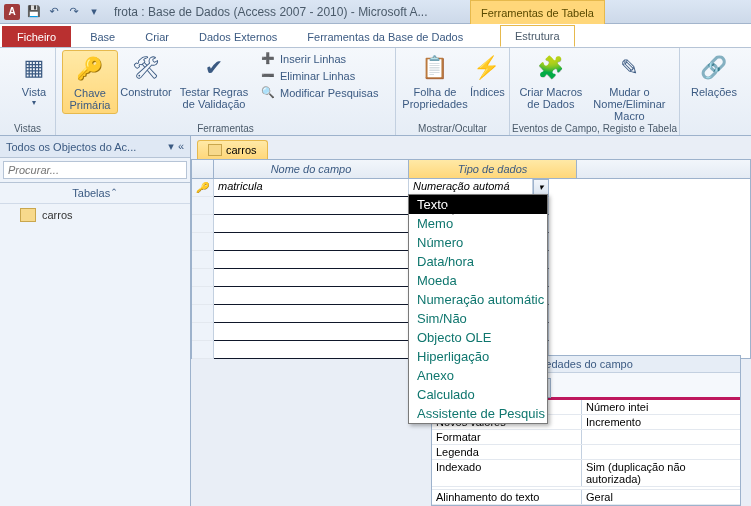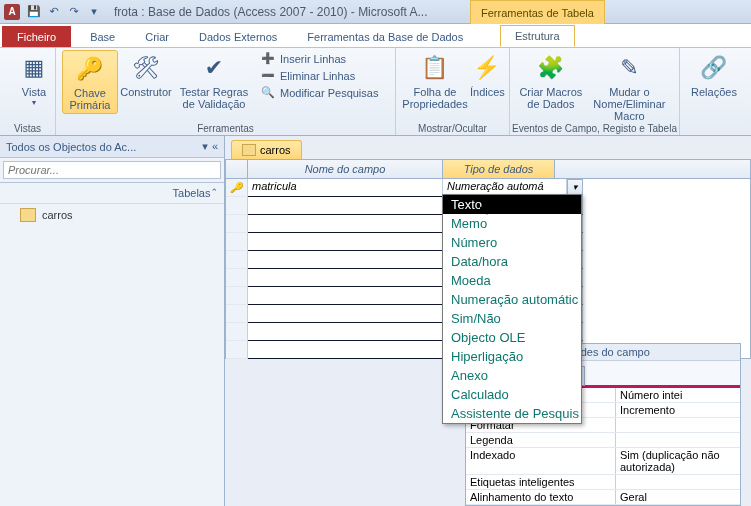--- a/index.html
+++ b/index.html
@@ -25,25 +25,25 @@
 .rbtn-big { display: flex; flex-direction: column; align-items: center; justify-content: flex-start; width: 56px; padding: 2px; text-align: center; color: #3b5a82; }
 .rbtn-big .ico { width: 32px; height: 32px; margin-bottom: 2px; display: flex; align-items: center; justify-content: center; font-size: 22px; }
 .rbtn-big .lbl { font-size: 11px; line-height: 1.1; }
 .rbtn-big.sel { background: linear-gradient(#ffe9a6,#ffd77a); border: 1px solid #e6b94d; border-radius: 3px; }
 .rbtn-small { display: flex; align-items: center; color: #3b5a82; padding: 1px 2px; margin: 1px 0; }
 .rbtn-small .ico { width: 16px; display: inline-flex; justify-content: center; margin-right: 4px; }
 .rgroup .row { display: flex; }
 
 
 .main { display: flex; height: 370px; }
-.navpane { width: 225px; border-right: 1px solid #9db2cc; background: #eef3fa; display: flex; flex-direction: column; }
+.navpane { width: 191px; border-right: 1px solid #9db2cc; background: #eef3fa; display: flex; flex-direction: column; }
 .nav-hdr { background: #dfe8f4; padding: 4px 6px; color: #3b5a82; font-size: 13px; display: flex; align-items: center; justify-content: space-between; border-bottom: 1px solid #b6c4d6; }
 .nav-search input { width: 100%; border: 1px solid #b6c4d6; padding: 2px 4px; font-style: italic; color: #888; }
 .nav-search { padding: 3px; border-bottom: 1px solid #b6c4d6; }
-.nav-section { padding: 4px 6px; color: #3b5a82; border-bottom: 1px solid #d0dae8; display: flex; justify-content: flex-end; }
+.nav-section { padding: 4px 6px; color: #3b5a82; border-bottom: 1px solid #d0dae8; display: flex; justify-content: center; }
 .nav-item { padding: 4px 6px 4px 20px; color: #333; display: flex; align-items: center; }
 .nav-item .tico { width: 16px; height: 14px; background: #f7d98c; border: 1px solid #c9a64d; margin-right: 6px; }
 
 .content { flex: 1; background: #e9eef6; position: relative; }
 .doctab { display: inline-flex; align-items: center; background: linear-gradient(#ffe9a6,#ffd77a); border: 1px solid #e6b94d; border-bottom: none; padding: 3px 10px; margin: 4px 0 0 6px; border-radius: 3px 3px 0 0; }
 .doctab .tico { width: 14px; height: 12px; background: #f7d98c; border: 1px solid #c9a64d; margin-right: 4px; }
 
 .grid { background: #fff; border: 1px solid #9db2cc; margin: 0 0 0 0; font-style: italic; }
 .grid-head { display: flex; background: linear-gradient(#f2f6fb,#e4ebf4); border-bottom: 1px solid #9db2cc; }
 .gh { border-right: 1px solid #9db2cc; padding: 3px 6px; text-align: center; color: #3b5a82; }
@@ -189,21 +189,21 @@
   <div class="content">
     <div class="doctab">
       <span class="tico"></span>
       <span>carros</span>
     </div>
 
     <div class="grid" style="height:200px; position:relative;">
       <div class="grid-head">
         <div class="gh" style="width:22px"></div>
         <div class="gh" style="width:195px">Nome do campo</div>
-        <div class="gh sel" style="width:112px">Tipo de dados</div>
+        <div class="gh sel" style="width:168px">Tipo de dados</div>
       </div>
       <div class="grid-row">
         <div class="rowsel">
             <span style="font-size:10px">🔑</span>
           </div>
         <div class="cell" style="width:195px">matricula</div>
         <div class="cell" style="width:124px">Numeração automá</div>
         <div class="combo-arrow">▾</div>
       </div>
       <div class="grid-row">
@@ -292,21 +292,20 @@
           </div>
           <div class="fp-row">
             <div class="k">Legenda</div>
             <div class="v"></div>
           </div>
           <div class="fp-row">
             <div class="k">Indexado</div>
             <div class="v">Sim (duplicação não autorizada)</div>
           </div>
           <div class="fp-row">
-            <div class="k">Etiquetas inteligentes</div>
             <div class="v"></div>
           </div>
           <div class="fp-row">
             <div class="k">Alinhamento do texto</div>
             <div class="v">Geral</div>
           </div>
         </div>
     </div>
   </div>
 </div>

